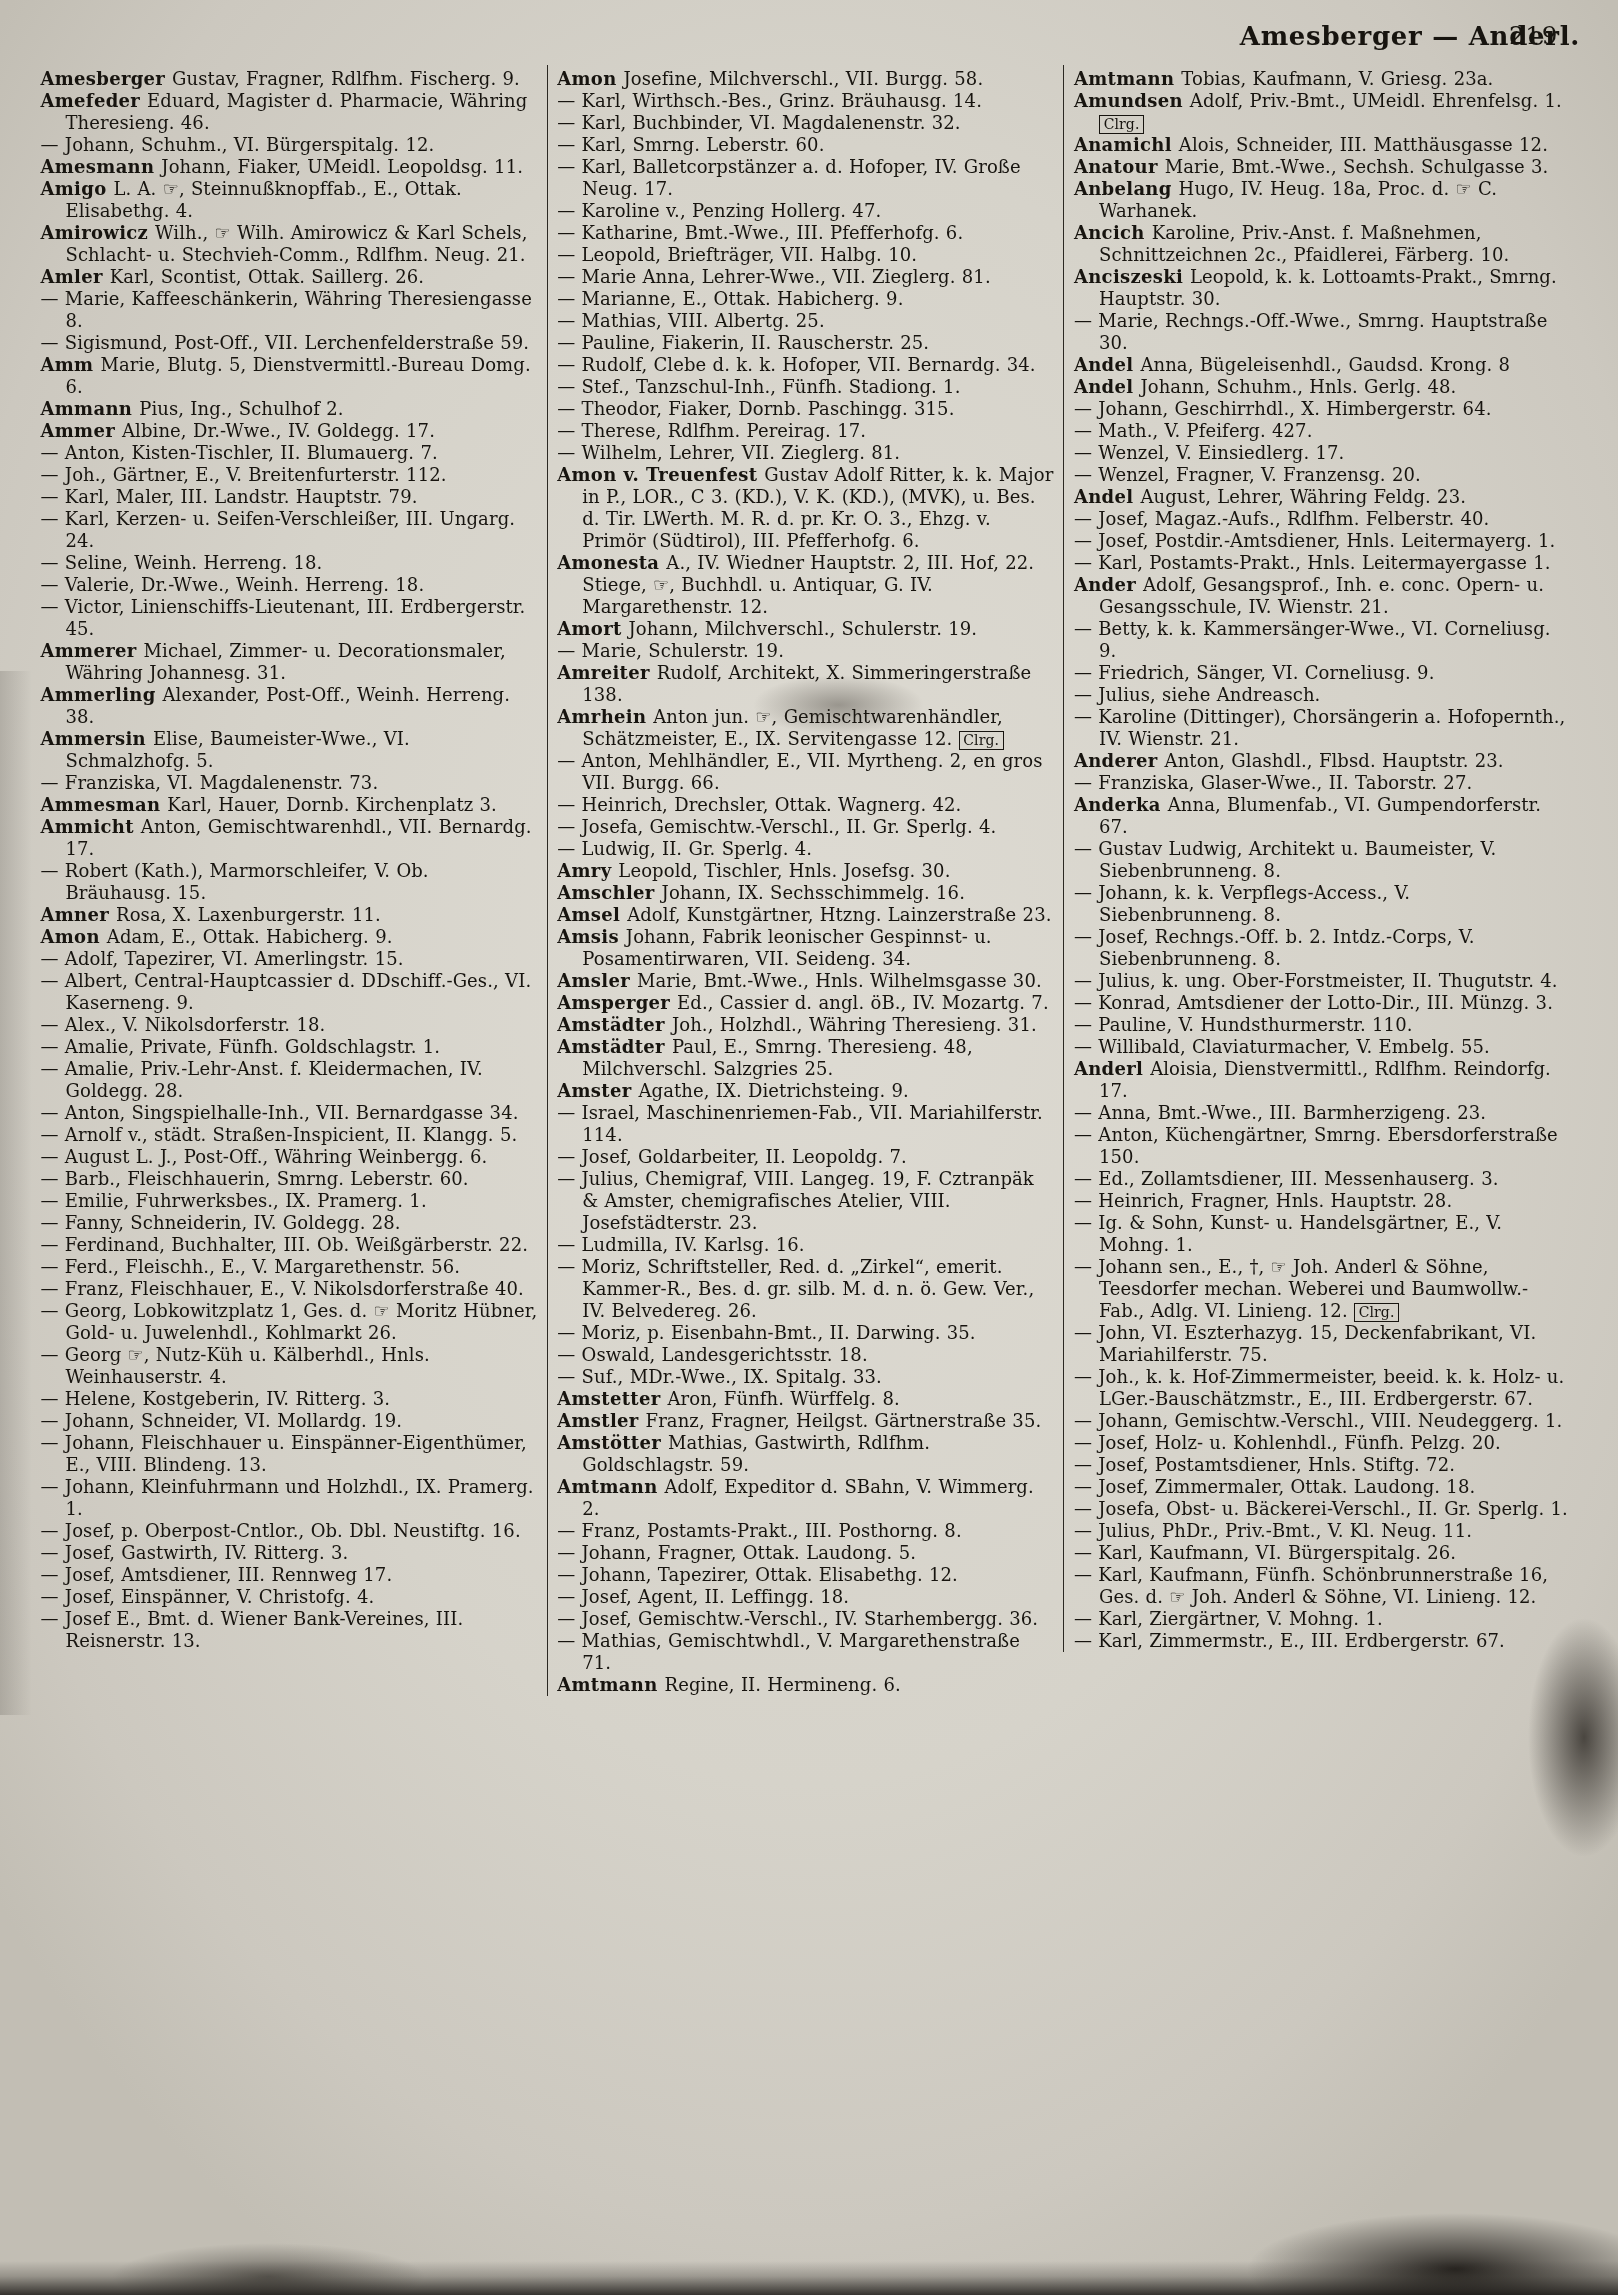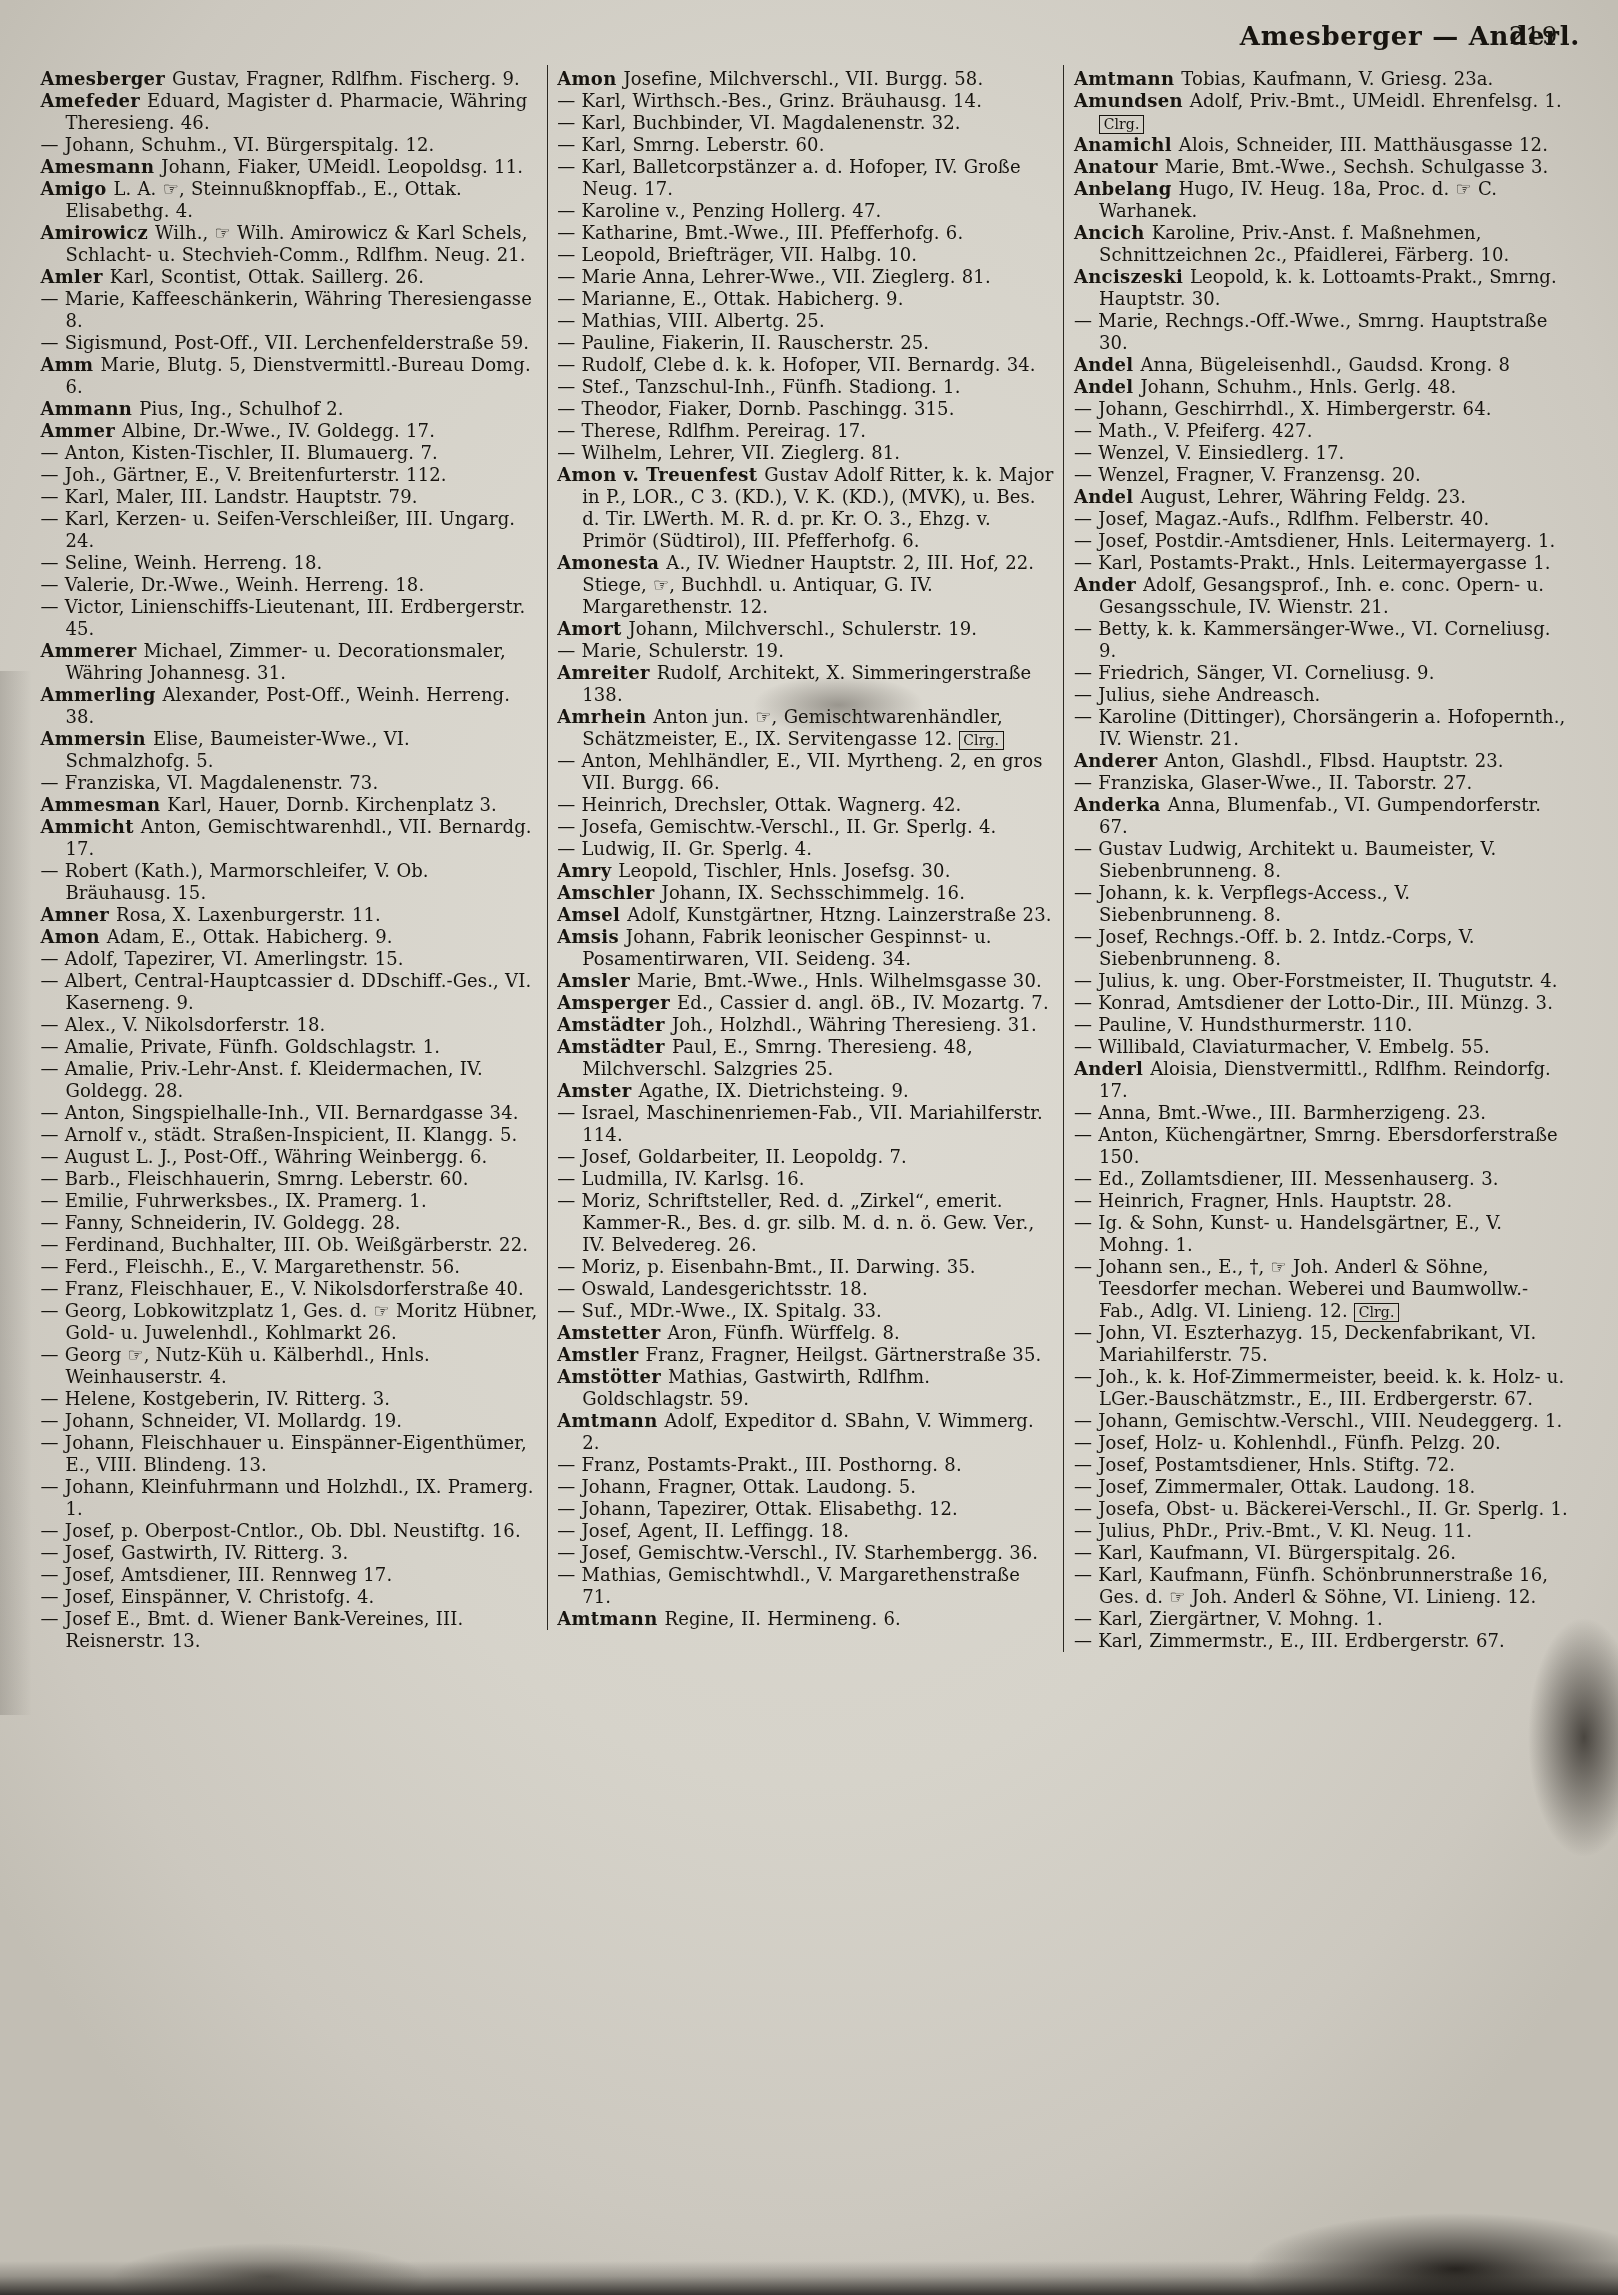--- a/index.html
+++ b/index.html
@@ -155,20 +155,21 @@
         <div class="entry"><span class="nm">Amschler </span>Johann, IX. Sechsschimmelg. 16.</div>
         <div class="entry"><span class="nm">Amsel </span>Adolf, Kunstgärtner, Htzng. Lainzerstraße 23.</div>
         <div class="entry"><span class="nm">Amsis </span>Johann, Fabrik leonischer Gespinnst- u. Posamentirwaren, VII. Seideng. 34.</div>
         <div class="entry"><span class="nm">Amsler </span>Marie, Bmt.-Wwe., Hnls. Wilhelmsgasse 30.</div>
         <div class="entry"><span class="nm">Amsperger </span>Ed., Cassier d. angl. öB., IV. Mozartg. 7.</div>
         <div class="entry"><span class="nm">Amstädter </span>Joh., Holzhdl., Währing Theresieng. 31.</div>
         <div class="entry"><span class="nm">Amstädter </span>Paul, E., Smrng. Theresieng. 48, Milchverschl. Salzgries 25.</div>
         <div class="entry"><span class="nm">Amster </span>Agathe, IX. Dietrichsteing. 9.</div>
         <div class="entry">— Israel, Maschinenriemen-Fab., VII. Mariahilferstr. 114.</div>
         <div class="entry">— Josef, Goldarbeiter, II. Leopoldg. 7.</div>
+        <div class="entry">— Julius, Chemigraf, VIII. Langeg. 19, F. Cztranpäk &amp; Amster, chemigrafisches Atelier, VIII. Josefstädterstr. 23.</div>
         <div class="entry">— Ludmilla, IV. Karlsg. 16.</div>
         <div class="entry">— Moriz, Schriftsteller, Red. d. „Zirkel“, emerit. Kammer-R., Bes. d. gr. silb. M. d. n. ö. Gew. Ver., IV. Belvedereg. 26.</div>
         <div class="entry">— Moriz, p. Eisenbahn-Bmt., II. Darwing. 35.</div>
         <div class="entry">— Oswald, Landesgerichtsstr. 18.</div>
         <div class="entry">— Suf., MDr.-Wwe., IX. Spitalg. 33.</div>
         <div class="entry"><span class="nm">Amstetter </span>Aron, Fünfh. Würffelg. 8.</div>
         <div class="entry"><span class="nm">Amstler </span>Franz, Fragner, Heilgst. Gärtnerstraße 35.</div>
         <div class="entry"><span class="nm">Amstötter </span>Mathias, Gastwirth, Rdlfhm. Goldschlagstr. 59.</div>
         <div class="entry"><span class="nm">Amtmann </span>Adolf, Expeditor d. SBahn, V. Wimmerg. 2.</div>
         <div class="entry">— Franz, Postamts-Prakt., III. Posthorng. 8.</div>

